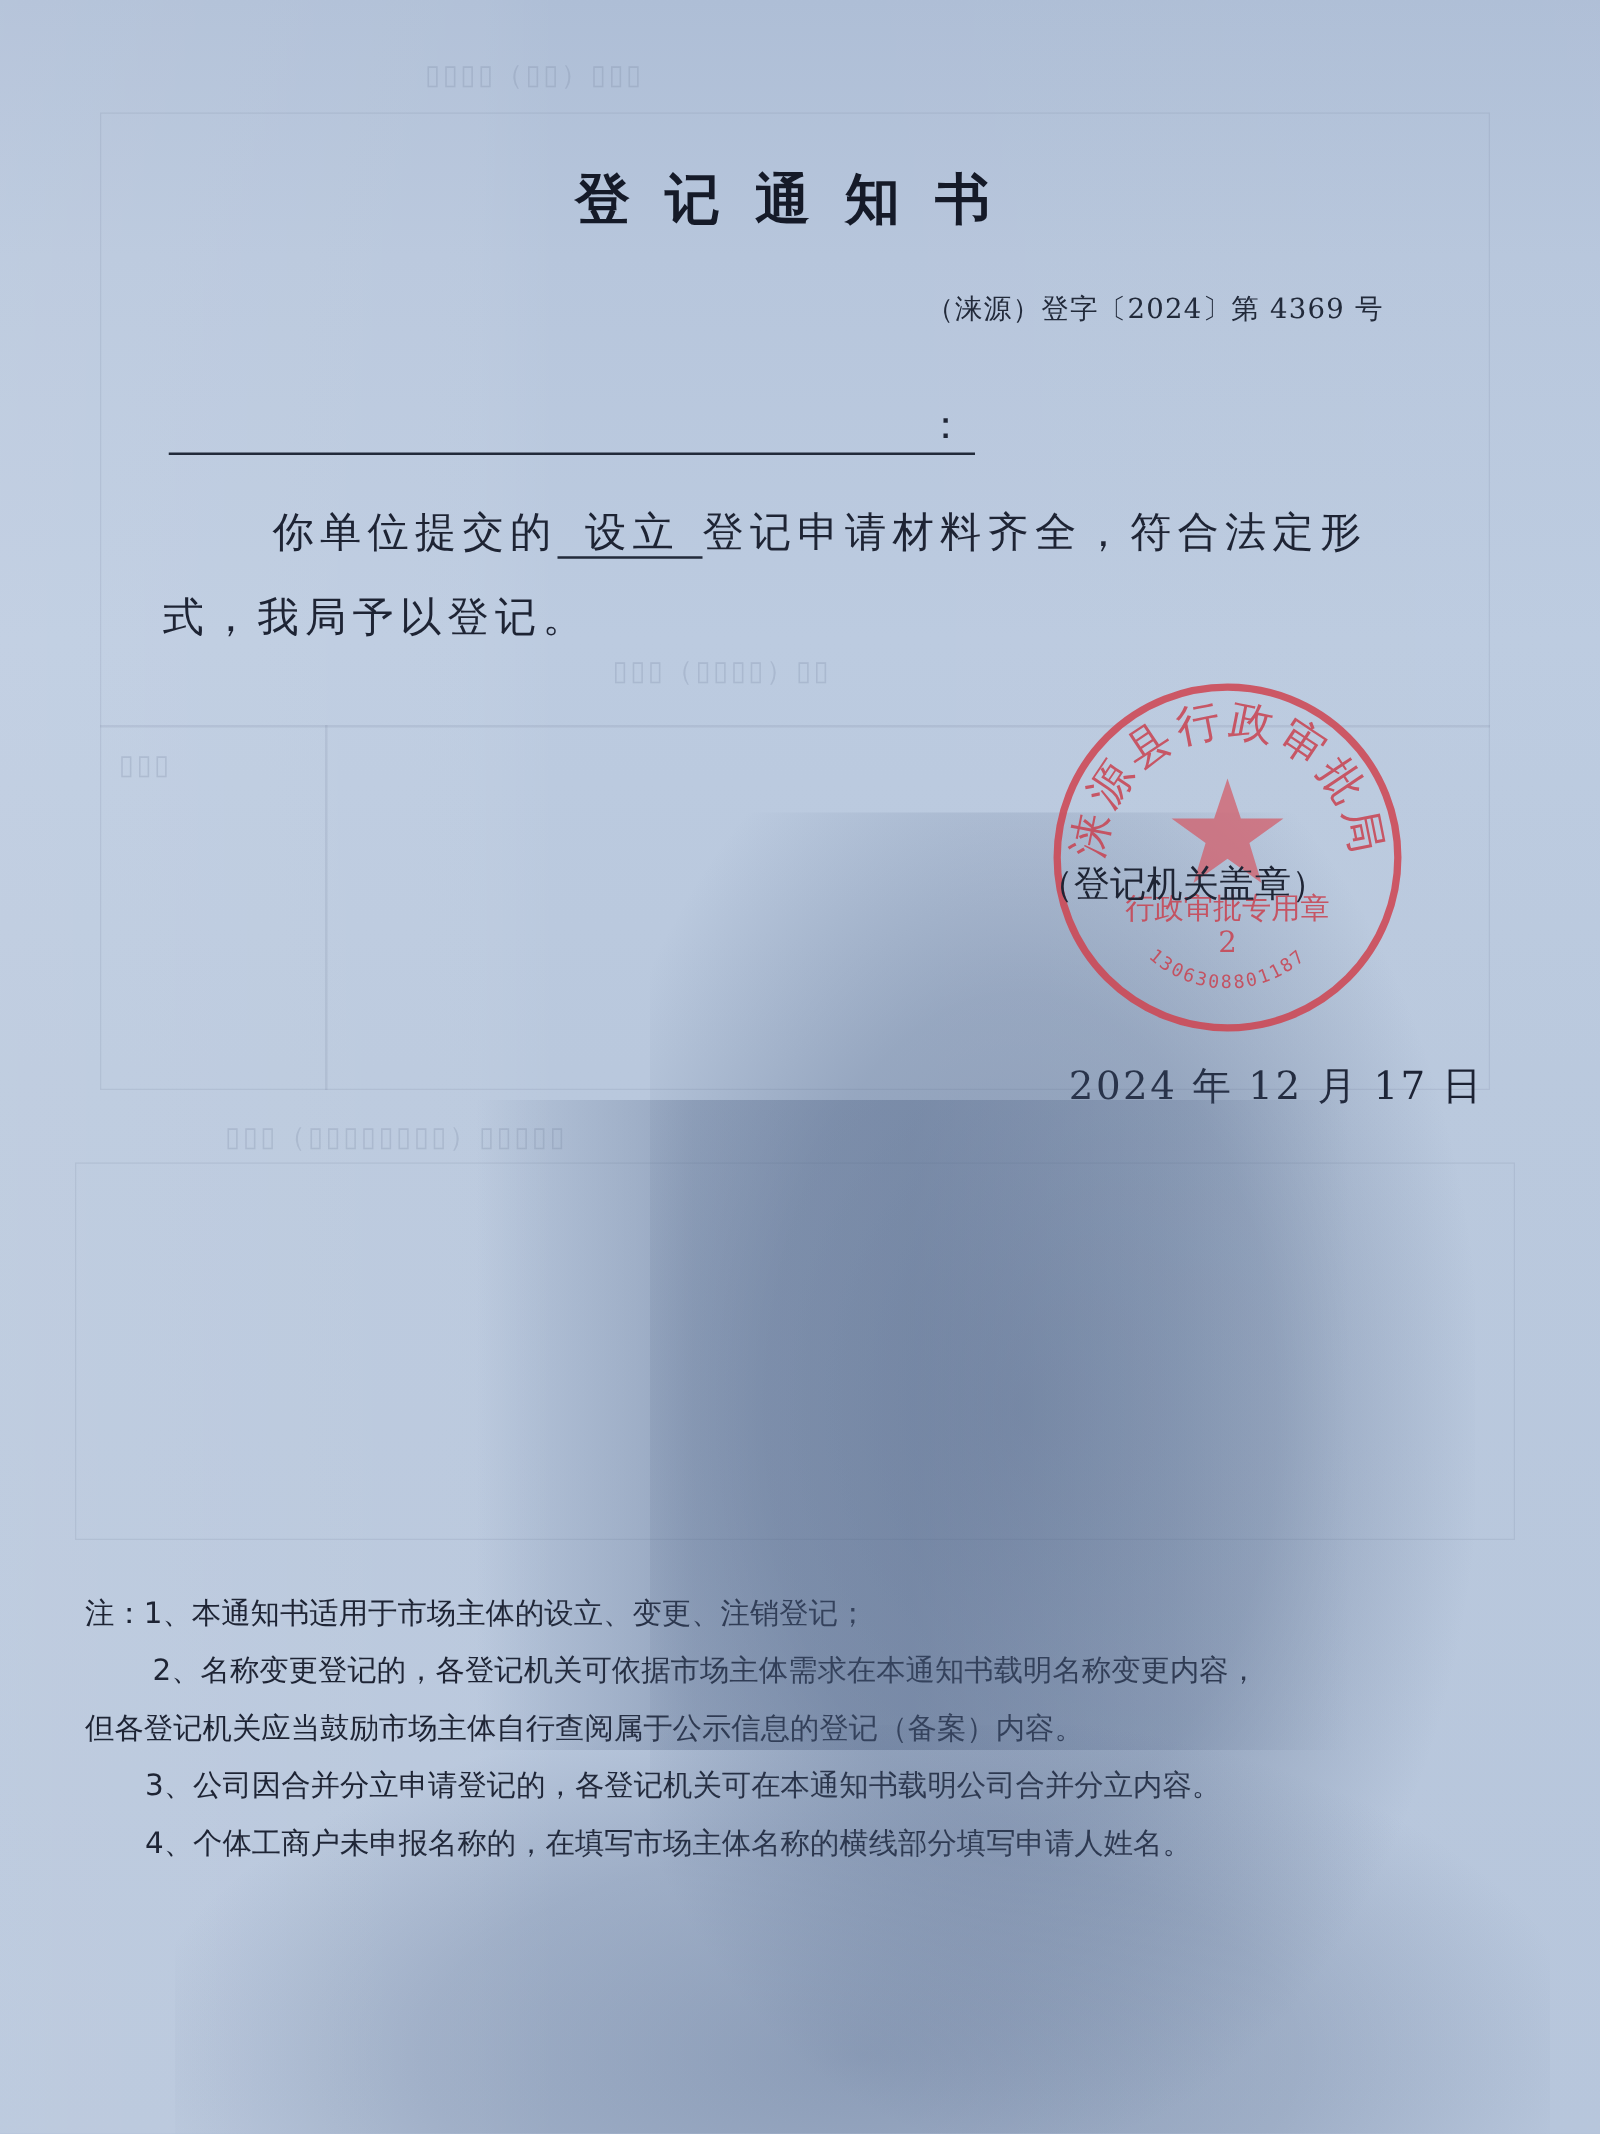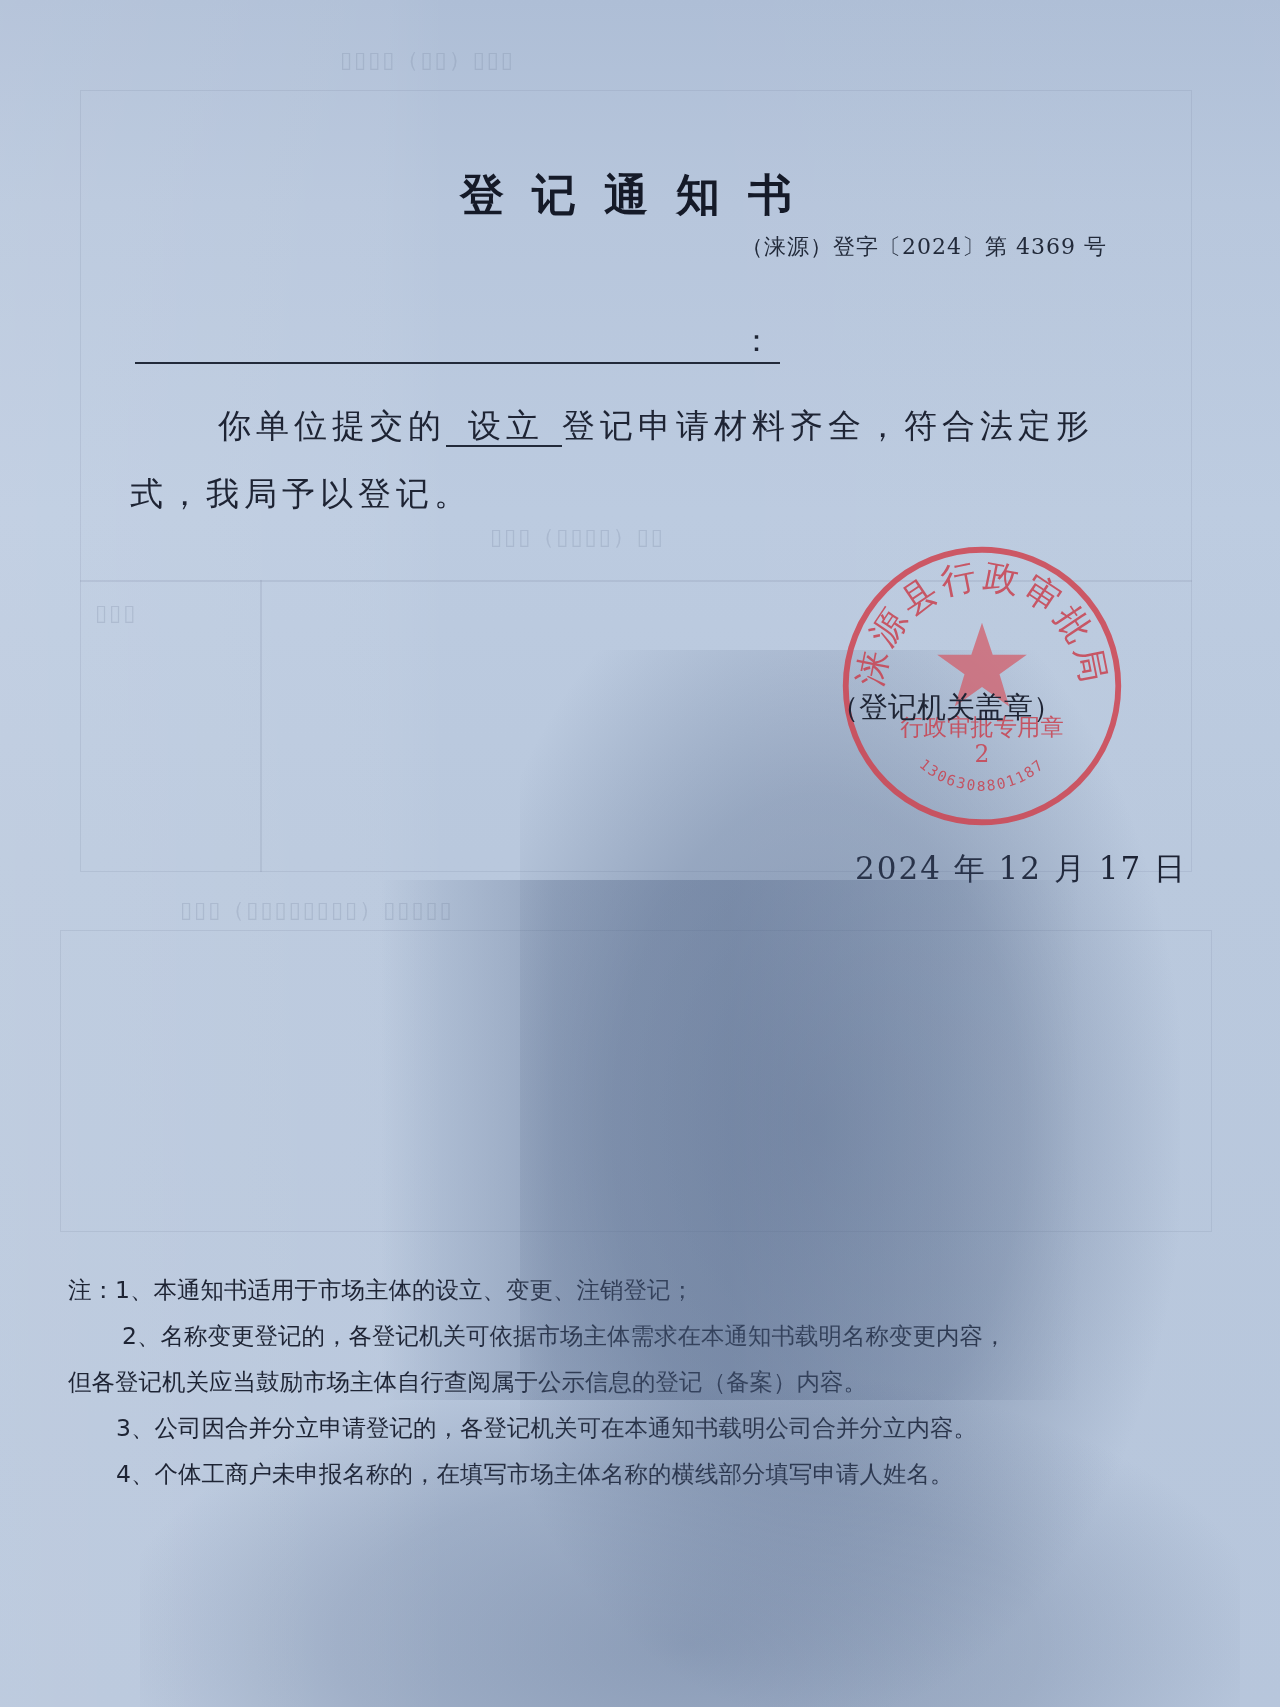--- a/index.html
+++ b/index.html
@@ -60,21 +60,20 @@
     .title {
       position: absolute;
       left: 0; width: 1280px;
       top: 130px;
       text-align: center;
       font-family: "DejaVu Sans", "Liberation Sans", sans-serif;
       font-weight: bold;
       font-size: 44px;
       letter-spacing: 28px;
       color: #151a28;
-      margin-top: 36px;
     }
     .docno {
       position: absolute;
       left: 0; width: 1107px;
       top: 232px;
       text-align: right;
       font-size: 22px;
       letter-spacing: 1px;
       color: #222a3a;
     }

